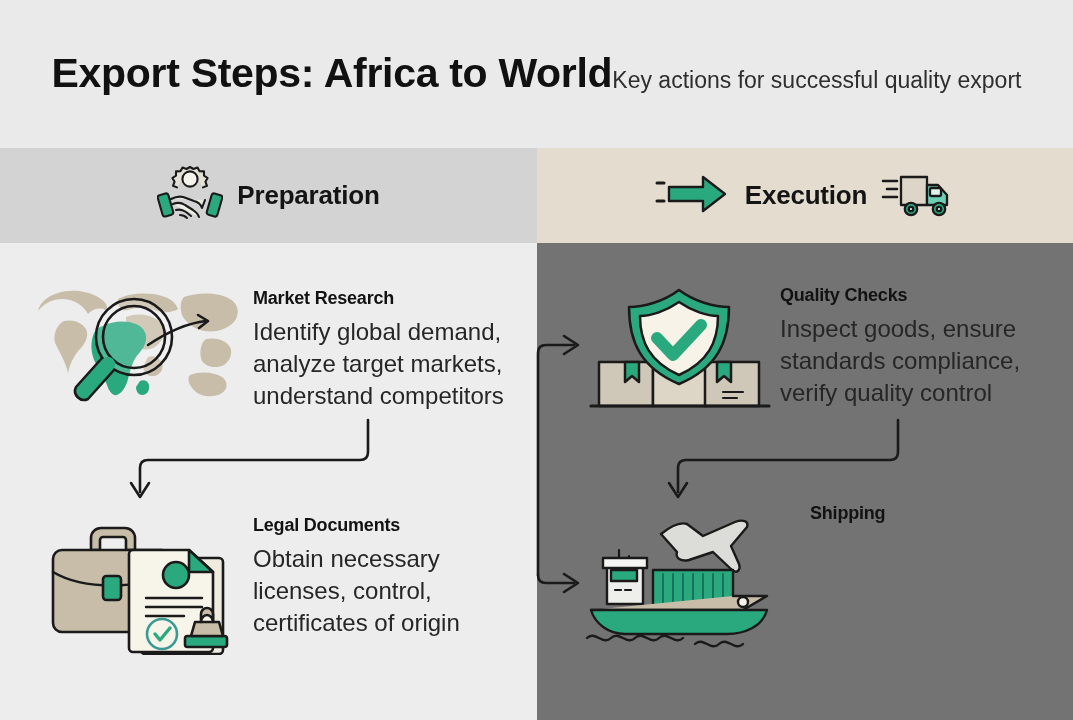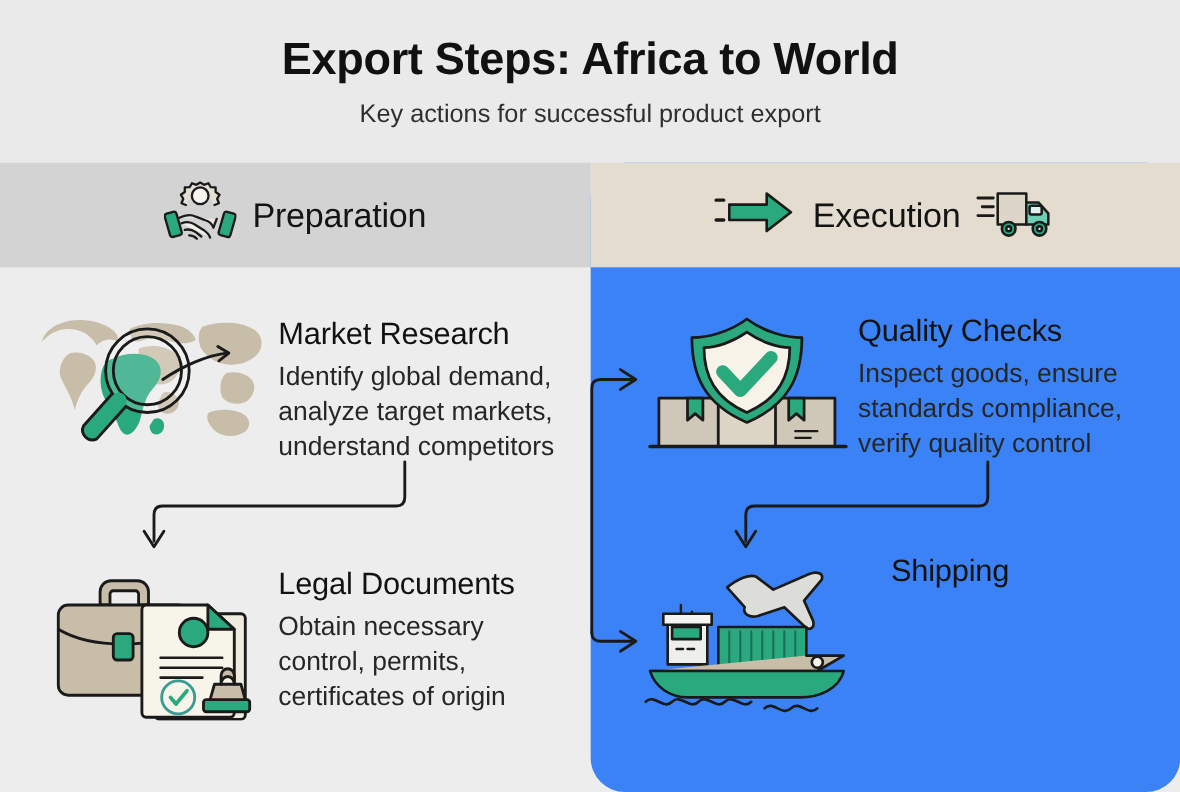--- a/index.html
+++ b/index.html
@@ -13,58 +13,58 @@
     position: relative;
     width: 1073px; height: 720px;
     background: #ededed;
   }
 
   
   .title-band {
     position: absolute; left: 0; top: 0;
     width: 1073px; height: 148px;
     background: #eaeaea;
-    display: flex; flex-direction: column;
+    display: flex; flex-direction: row;
     align-items: center; justify-content: center;
   }
   .main-title {
     font-size: 41px; font-weight: bold; color: #111;
     letter-spacing: -0.3px; line-height: 1.1;
   }
   .subtitle {
     margin-top: 13px;
     font-size: 23px; color: #2e2e2e; font-weight: 400;
   }
 
   
   .panel { position: absolute; top: 148px; height: 572px; }
   .panel-left  { left: 0;     width: 537px; background: #ededed; }
-  .panel-right { left: 537px; width: 536px; background: #3b82f6; border-radius: 31px; }
+  .panel-right { left: 537px; width: 536px; background: #737373; }
 
   .col-header {
     position: absolute; left: 0; top: 0; width: 100%; height: 95px;
     display: flex; align-items: center; justify-content: center;
     gap: 14px;
   }
   .panel-left  .col-header { background: #d3d3d3; }
   .panel-right .col-header { background: #e3dccf; }
   .col-header-title {
-    font-size: 31px; font-weight: normal; color: #141414;
+    font-size: 26px; font-weight: bold; color: #141414;
     letter-spacing: -0.2px;
   }
 
   
   .step {
     position: absolute;
     display: flex; align-items: flex-start; gap: 8px;
   }
   .step-icon { flex: 0 0 auto; }
   .step-text { padding-top: 6px; }
   .step-title {
-    font-size: 28px; font-weight: normal; color: #121212;
+    font-size: 18px; font-weight: bold; color: #121212;
     line-height: 1.1; letter-spacing: -0.2px;
   }
   .step-desc {
     margin-top: 7px;
     font-size: 24px; color: #262626; line-height: 1.33;
     white-space: pre-line;
   }
 
   .step-a { left: 30px;  top: 135px; }
   .step-b { left: 33px;  top: 362px; }
@@ -78,21 +78,21 @@
     pointer-events: none;
   }
 </style>
 </head>
 <body>
 
 <div class="infographic">
 
   <div class="title-band">
     <div class="main-title">Export Steps: Africa to World</div>
-    <div class="subtitle">Key actions for successful product export</div>
+    <div class="subtitle">Key actions for successful quality export</div>
   </div>
 
   <div class="panel panel-left">
 
     <div class="col-header">
       <span class="step-icon">
         <svg width="66" height="62" viewBox="0 0 66 62">
           <g stroke="#1a1a1a" stroke-width="2.1" fill="none" stroke-linecap="round" stroke-linejoin="round">
             <path d="M33 4 L36.5 6 L40.5 4.6 L42.6 8.2 L47 8.4 L47 12.6 L50.6 15 L48.4 18.7 L50 22.8 L46 24.4
                      M33 4 L29.5 6 L25.5 4.6 L23.4 8.2 L19 8.4 L19 12.6 L15.4 15 L17.6 18.7 L16 22.8 L20 24.4" fill="#e4e0d6"></path>
@@ -172,21 +172,21 @@
             <path d="M122 124 l5 6 l10 -12" stroke="#2aa97f" stroke-width="3.4" fill="none"></path>
             <rect x="152" y="126" width="42" height="11" rx="2.5" fill="#2aa97f"></rect>
             <path d="M158 126 l4 -14 h24 l4 14 z" fill="#c8bda9"></path>
             <path d="M168 112 a6 7 0 0 1 12 0 v-8 a6 6 0 0 0 -12 0 z" fill="#c8bda9"></path>
           </g>
         </svg>
       </span>
       <span class="step-text">
         <span class="step-title">Legal Documents</span>
         <span class="step-desc" style="display:block">Obtain necessary
-control, permits,
+licenses, control,
 certificates of origin</span>
       </span>
     </div>
   </div>
 
   <div class="panel panel-right">
 
     <div class="col-header">
       <span class="step-icon">
         <svg width="76" height="50" viewBox="0 0 76 50">

